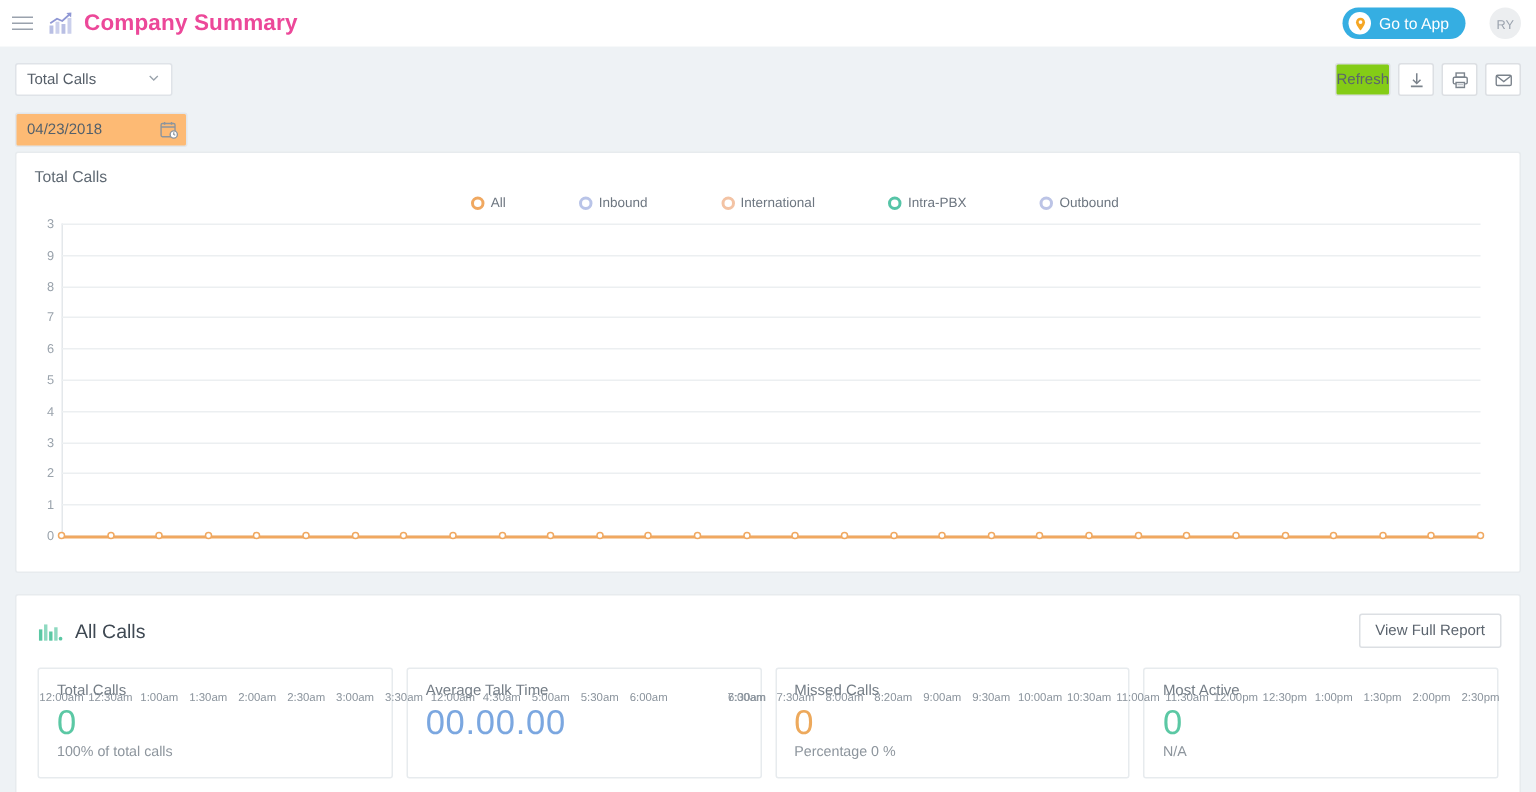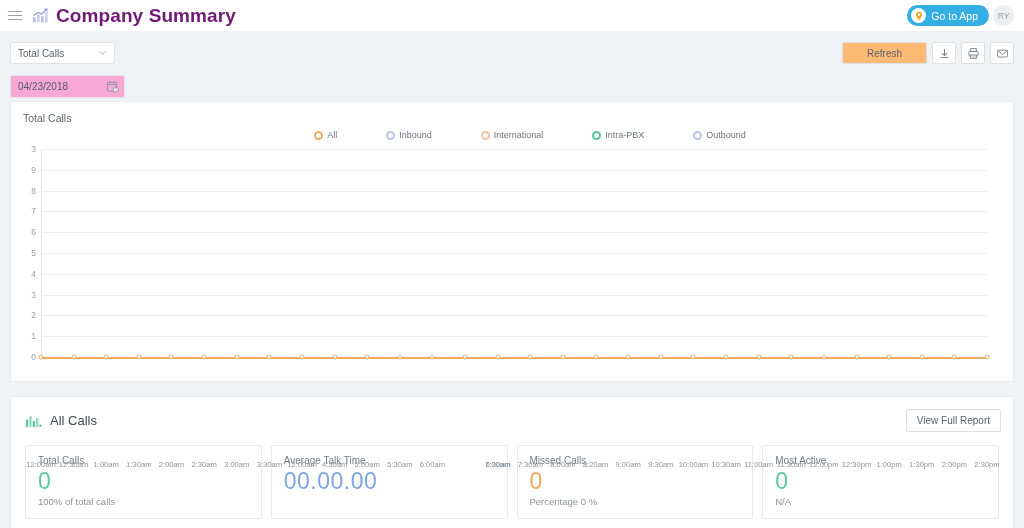--- a/index.html
+++ b/index.html
@@ -18,23 +18,23 @@
     background: #ffffff;
     display: flex;
     align-items: center;
     padding: 0 10px 0 8px;
     position: relative;
   }
   .hamburger { width: 14px; display: flex; flex-direction: column; gap: 3px; cursor: pointer; margin-right: 10px; }
   .hamburger i { display: block; height: 1px; background: #9aa2ad; width: 100%; }
   .logo-icon { width: 17px; height: 17px; margin-right: 7px; display: block; }
   .app-title {
-    font-size: 19px; font-weight: bold; color: #701a75; letter-spacing: .1px;
-  }
-  .topbar-right { margin-left: auto; display: flex; align-items: center; gap: 4px; }
+    font-size: 15px; font-weight: bold; color: #ec4899; letter-spacing: .1px;
+  }
+  .topbar-right { margin-left: auto; display: flex; align-items: center; gap: 16px; }
   .goto-app {
     background: #35aee2; color: #fff; border-radius: 11px;
     height: 21px; display: flex; align-items: center; gap: 5px;
     padding: 0 11px 0 4px; font-size: 10.5px; cursor: pointer; border: none;
   }
   .pin-badge {
     width: 15px; height: 15px; border-radius: 50%; background: #fff;
     display: flex; align-items: center; justify-content: center; flex: 0 0 auto;
   }
   .avatar {
@@ -47,30 +47,30 @@
   .filters { position: relative; height: 70px; padding: 11px 10px 0 10px; }
   .select-box {
     width: 105px; height: 22px; background: #fff;
     border: 1px solid #dfe3e8; border-radius: 2px;
     display: flex; align-items: center; padding: 0 7px;
     font-size: 10px; color: #555e68; cursor: pointer;
   }
   .select-box .caret { margin-left: auto; }
   .date-box {
     margin-top: 11px;
-    width: 115px; height: 23px; background: #f9a8d4;
+    width: 115px; height: 23px; background: #fdba74;
     border: 1px solid #e2e6ea; border-radius: 2px;
     display: flex; align-items: center; padding: 0 5px 0 7px;
     font-size: 10px; color: #53606b; cursor: pointer;
   }
   .date-box .cal { margin-left: auto; display: flex; }
 
   .actions { position: absolute; right: 10px; top: 11px; display: flex; gap: 5px; align-items: center; }
   .btn-refresh {
-    height: 22px; padding: 0 24px; background: #fdba74;
+    height: 22px; padding: 0 0; background: #84cc16;
     border: 1px solid #dcdfe3; border-radius: 2px;
     font-size: 10px; color: #5b646e; cursor: pointer;
     display: flex; align-items: center;
   }
   .icon-btn {
     width: 24px; height: 22px; background: #fff;
     border: 1px solid #dcdfe3; border-radius: 2px;
     display: flex; align-items: center; justify-content: center; cursor: pointer;
   }
 

